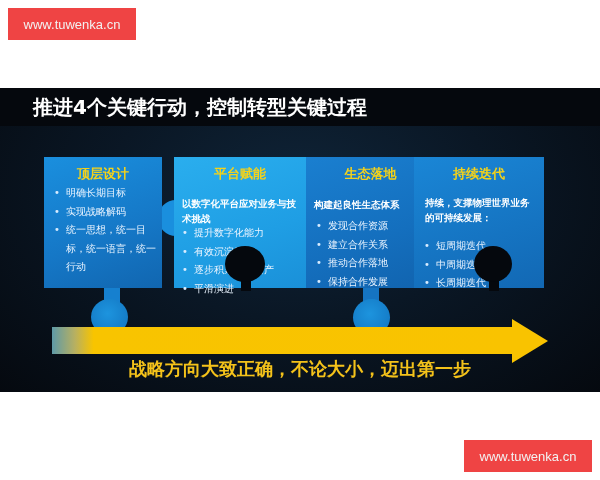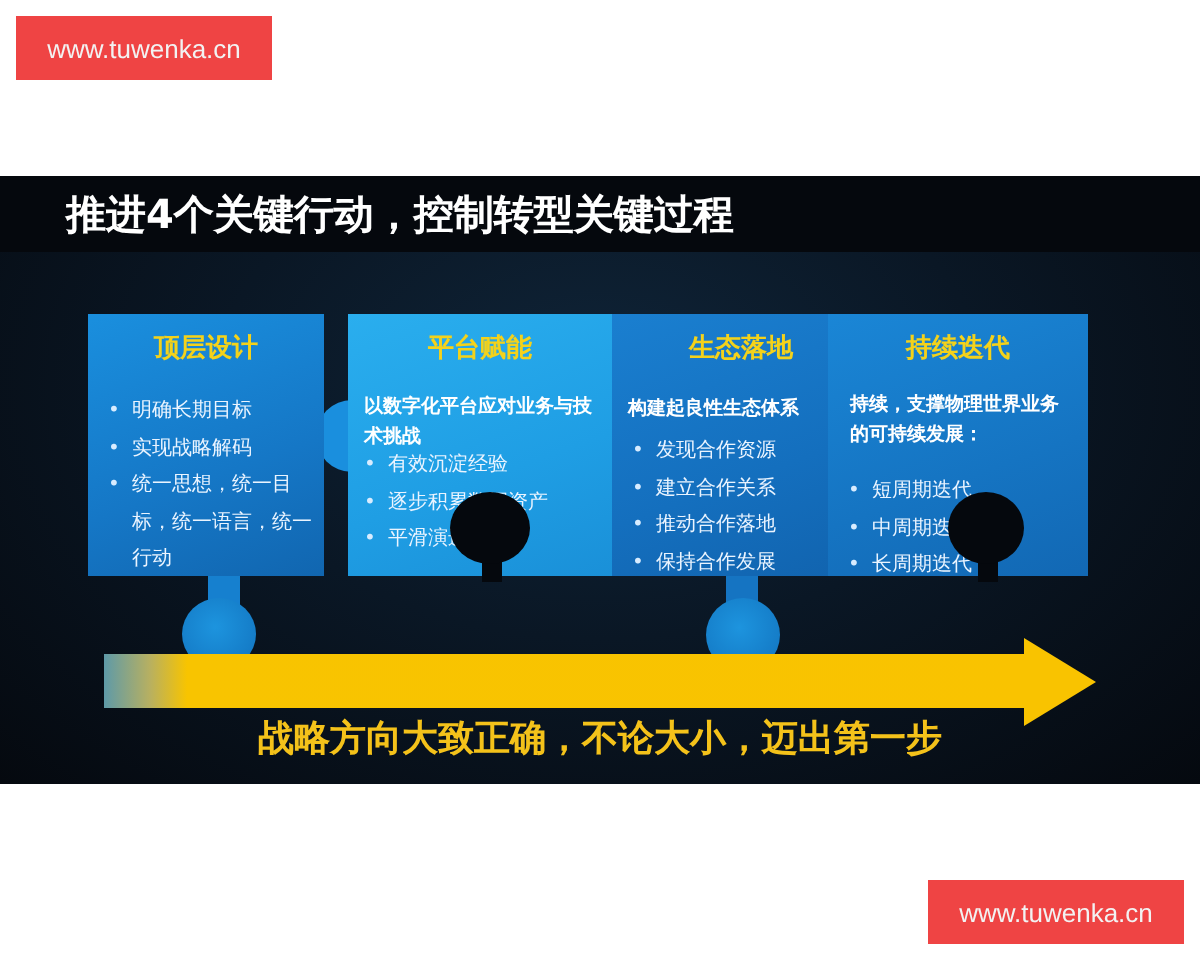--- a/index.html
+++ b/index.html
@@ -36,31 +36,32 @@
 <div class="slide">
   <div class="slide-bg"></div>
   <div class="title">推进4个关键行动，控制转型关键过程</div>
 
   <div class="knob" style="left:158px;top:112px;width:36px;height:36px;background:#1a8fde;"></div>
   <div class="knob" style="left:292px;top:118px;width:32px;height:36px;background:#25a6ea;"></div>
   <div class="knob" style="left:418px;top:112px;width:34px;height:38px;background:#1568b6;box-shadow:-1px 0 0 #0c4d8a inset;"></div>
 
   <div class="tile t1">
     <div class="tile-head">顶层设计</div>
-    <ul class="tile-list" style="top:40px;">
+    <ul class="tile-list" style="top:27px;">
       <li>明确长期目标</li>
       <li>实现战略解码</li>
       <li>统一思想，统一目标，统一语言，统一行动</li>
     </ul>
   </div>
 
   <div class="tile t2">
     <div class="tile-head">平台赋能</div>
     <div class="tile-sub" style="top:39px;left:8px;">以数字化平台应对业务与技术挑战</div>
     <ul class="tile-list" style="top:67px;left:8px;">
+      <li>提升数字化能力</li>
       <li>有效沉淀经验</li>
       <li>逐步积累数据资产</li>
       <li>平滑演进</li>
     </ul>
   </div>
 
   <div class="tile t3">
     <div class="tile-head">生态落地</div>
     <div class="tile-sub" style="top:40px;left:8px;">构建起良性生态体系</div>
     <ul class="tile-list" style="top:60px;left:10px;">

